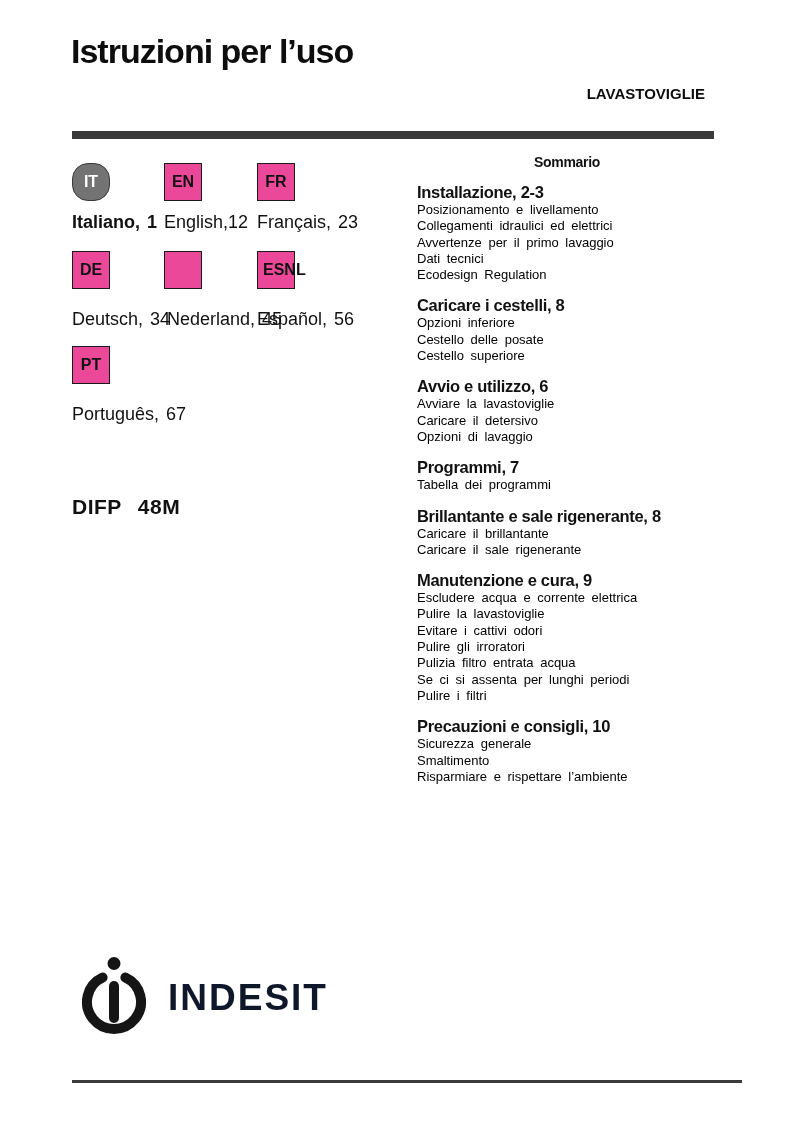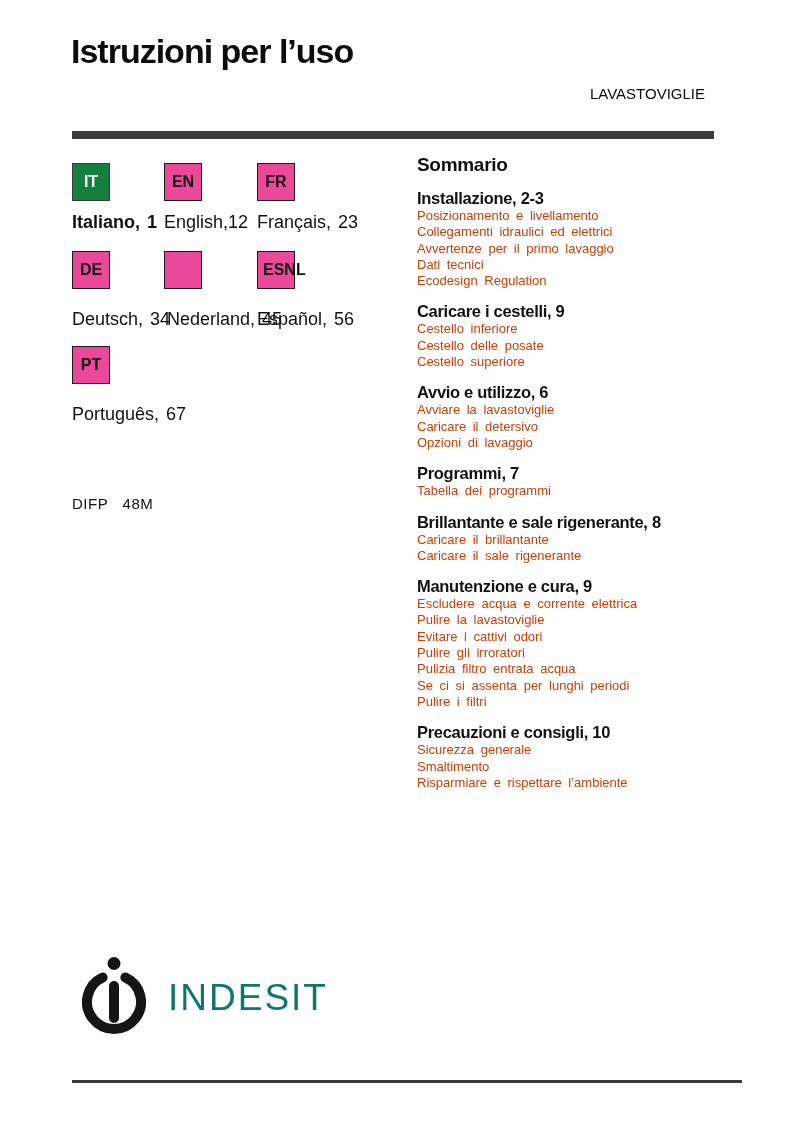--- a/index.html
+++ b/index.html
@@ -1,42 +1,42 @@
 <!DOCTYPE html>
 <html><head>
 <meta charset="utf-8">
 <style>
   * { margin:0; padding:0; box-sizing:border-box; }
   html,body { background:#ffffff; }
   body { font-family:"Liberation Sans", sans-serif; color:#111; }
   .page { position:relative; width:802px; height:1134px; margin:8px auto; background:#fff; overflow:hidden; }
 
   .doc-title { position:absolute; left:71px; top:24px; font-size:34px; font-weight:bold; letter-spacing:-1px; color:#0d0d0d; }
-  .doc-subtitle { position:absolute; right:97px; top:77px; font-size:15px; font-weight:normal; color:#0d0d0d; }
+  .doc-subtitle { position:absolute; right:97px; top:77px; font-size:15px; font-weight:bold; color:#0d0d0d; }
   .top-bar { position:absolute; left:72px; top:123px; width:642px; height:8px; background:#3a3a3a; }
 
   .lang-box { position:absolute; width:38px; height:38px; border:1.5px solid #1a1a1a; background:#ec4899;
               display:flex; align-items:center; justify-content:center;
               font-size:16px; font-weight:bold; color:#111; }
-  .lang-box.active { background:#15803d; border-color:#3b3b3b; color:#fff; }
+  .lang-box.active { background:#737373; border-color:#3b3b3b; color:#fff;border-radius:16px; }
   .lang-box.overflowing { justify-content:flex-start; padding-left:5px; overflow:visible; white-space:nowrap; }
   .lang-label { position:absolute; font-size:18px; color:#111; white-space:nowrap; word-spacing:2px; }
   .lang-label.bold { font-weight:bold; }
 
-  .model-code { position:absolute; left:72px; top:487px; font-size:15px; font-weight:normal; word-spacing:10px; letter-spacing:0.5px; }
+  .model-code { position:absolute; left:72px; top:487px; font-size:21px; font-weight:bold; word-spacing:10px; letter-spacing:0.5px; }
 
   .toc { position:absolute; left:417px; top:146px; width:300px; }
-  .toc-heading { font-size:19px; font-weight:bold; letter-spacing:-0.3px; }
+  .toc-heading { font-size:14px; font-weight:bold; letter-spacing:-0.3px;text-align:center; }
   .toc-section { margin-top:13px; }
   .toc-section-title { font-size:16.5px; font-weight:bold; letter-spacing:-0.3px; line-height:19px; }
-  .toc-item { font-size:13px; line-height:16.3px; word-spacing:3px; color:#c2410c; }
+  .toc-item { font-size:13px; line-height:16.3px; word-spacing:3px; color:#000000; }
 
   .logo { position:absolute; left:76px; top:948px; display:flex; align-items:center; }
   .logo-mark { display:block; }
-  .logo-text { font-size:37px; font-weight:normal; letter-spacing:2px; color:#0f766e; margin-left:16px; margin-top:6px; }
+  .logo-text { font-size:37px; font-weight:bold; letter-spacing:2px; color:#0f172a; margin-left:16px; margin-top:6px; }
 
   .bottom-rule { position:absolute; left:72px; top:1072px; width:670px; height:3px; background:#3a3a3a; }
 </style>
 </head>
 <body>
 
 <div class="page">
 
   <div class="doc-title">Istruzioni per l’uso</div>
   <div class="doc-subtitle">LAVASTOVIGLIE</div>
@@ -68,22 +68,22 @@
       <div class="toc-section-title">Installazione, 2-3</div>
       <div class="toc-item">Posizionamento e livellamento</div>
       <div class="toc-item">Collegamenti idraulici ed elettrici</div>
       <div class="toc-item">Avvertenze per il primo lavaggio</div>
       <div class="toc-item">Dati tecnici</div>
       <div class="toc-item">Ecodesign Regulation</div>
     </div>
 
 
     <div class="toc-section">
-      <div class="toc-section-title">Caricare i cestelli, 9</div>
-      <div class="toc-item">Cestello inferiore</div>
+      <div class="toc-section-title">Caricare i cestelli, 8</div>
+      <div class="toc-item">Opzioni inferiore</div>
       <div class="toc-item">Cestello delle posate</div>
       <div class="toc-item">Cestello superiore</div>
     </div>
 
     <div class="toc-section">
       <div class="toc-section-title">Avvio e utilizzo, 6</div>
       <div class="toc-item">Avviare la lavastoviglie</div>
       <div class="toc-item">Caricare il detersivo</div>
       <div class="toc-item">Opzioni di lavaggio</div>
     </div>

